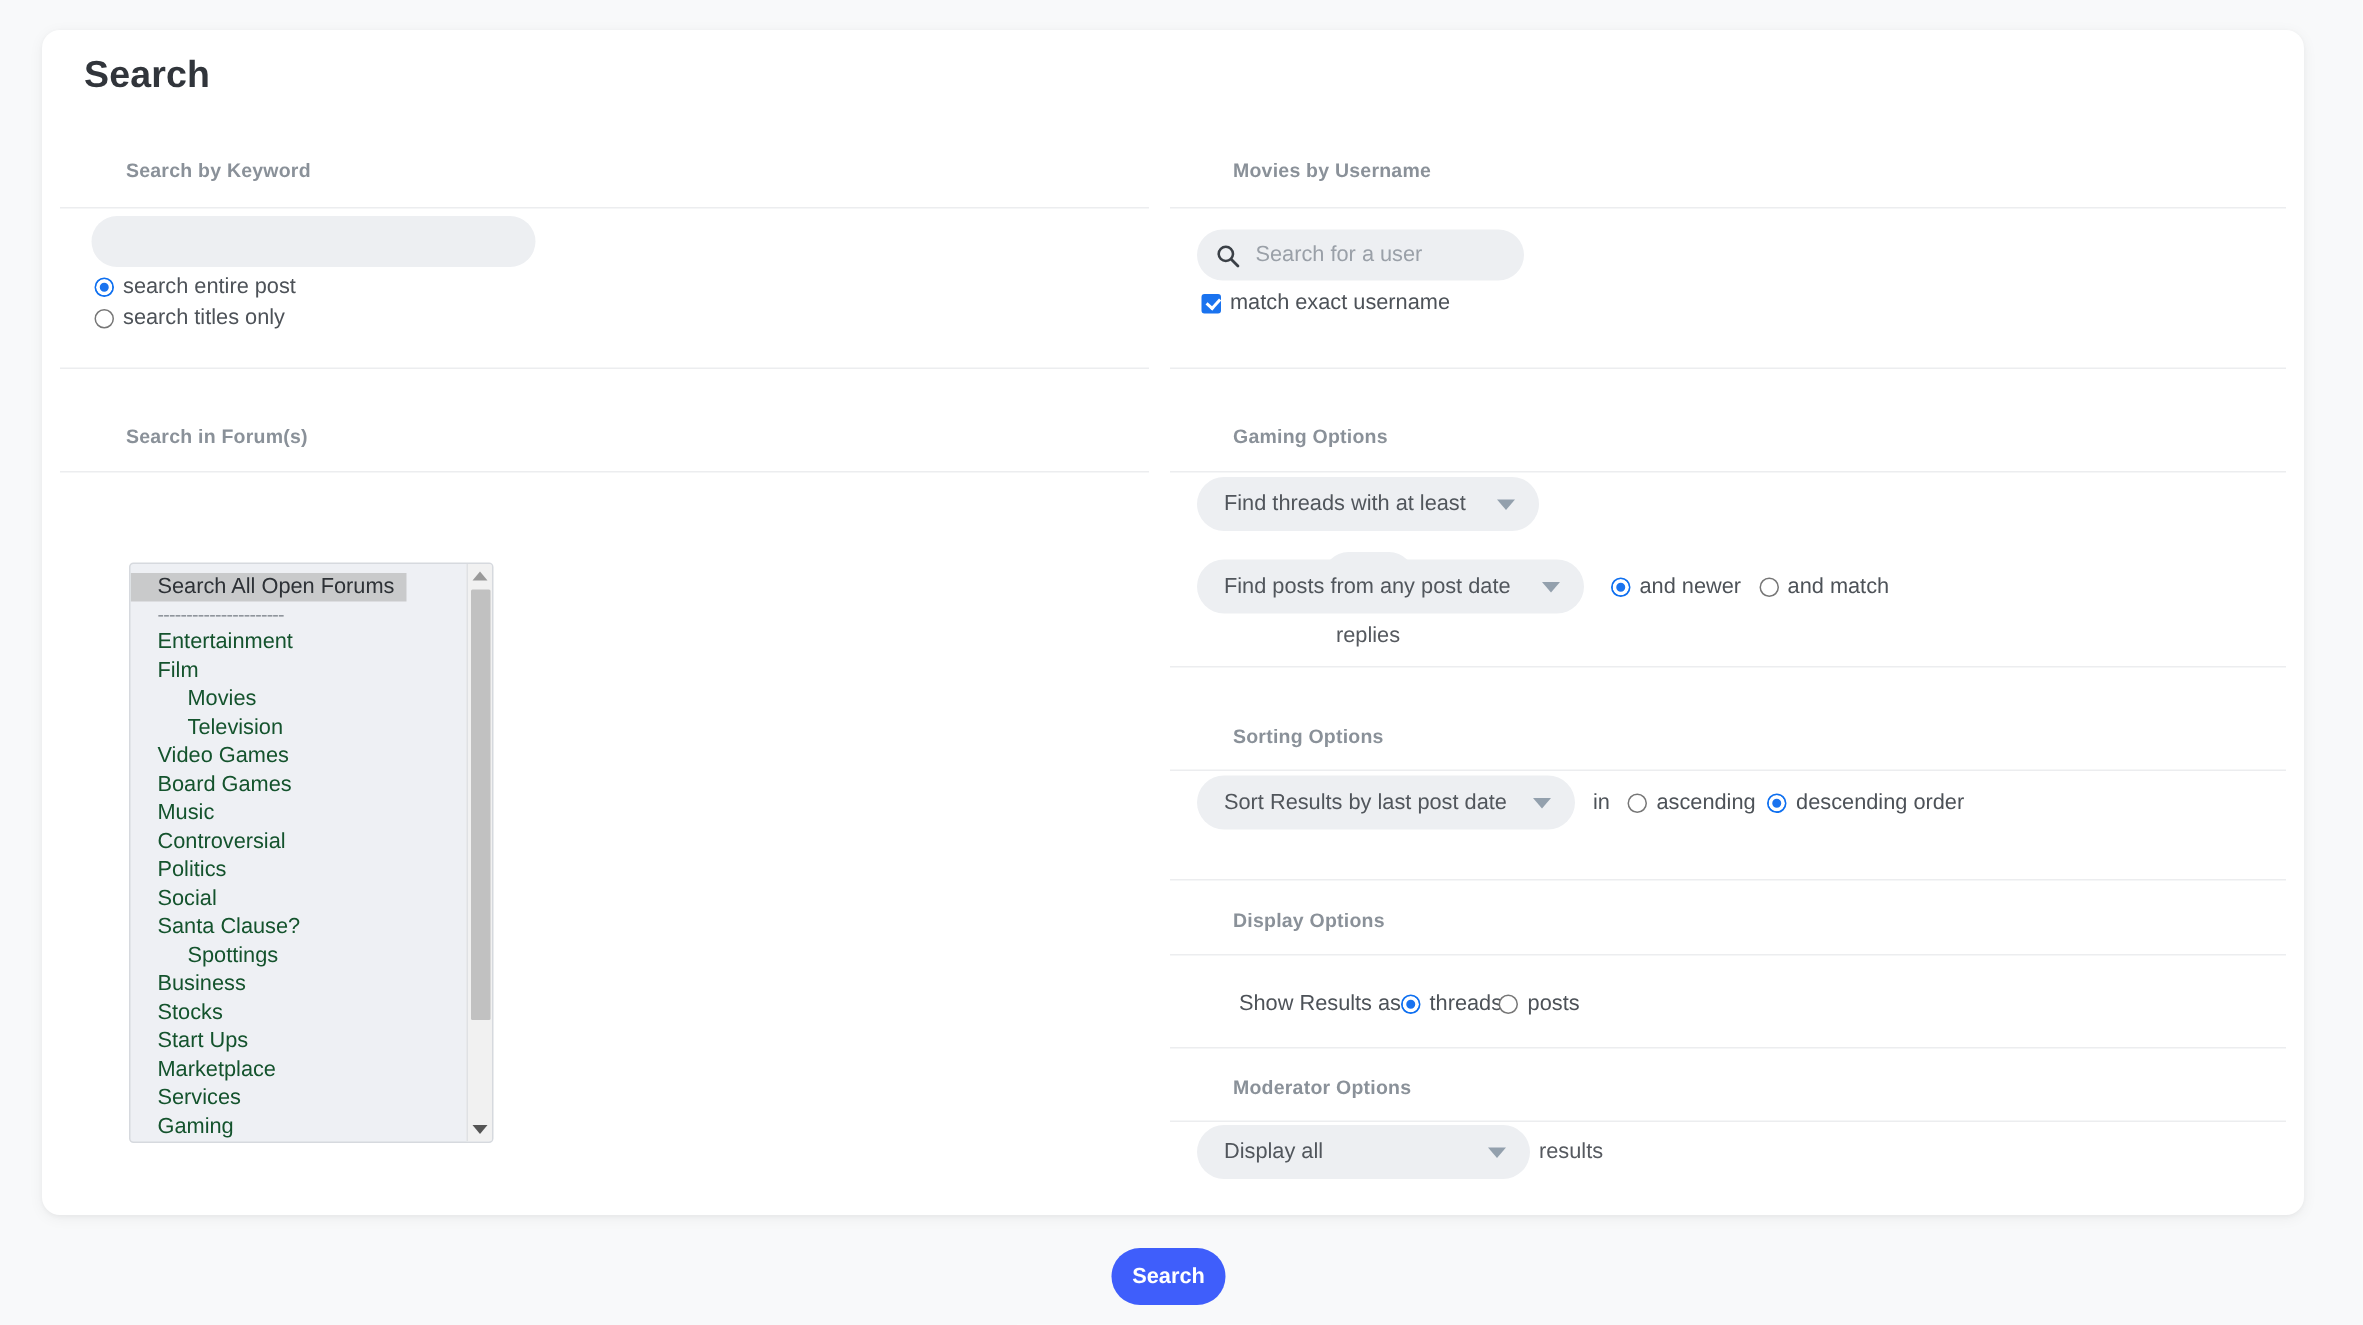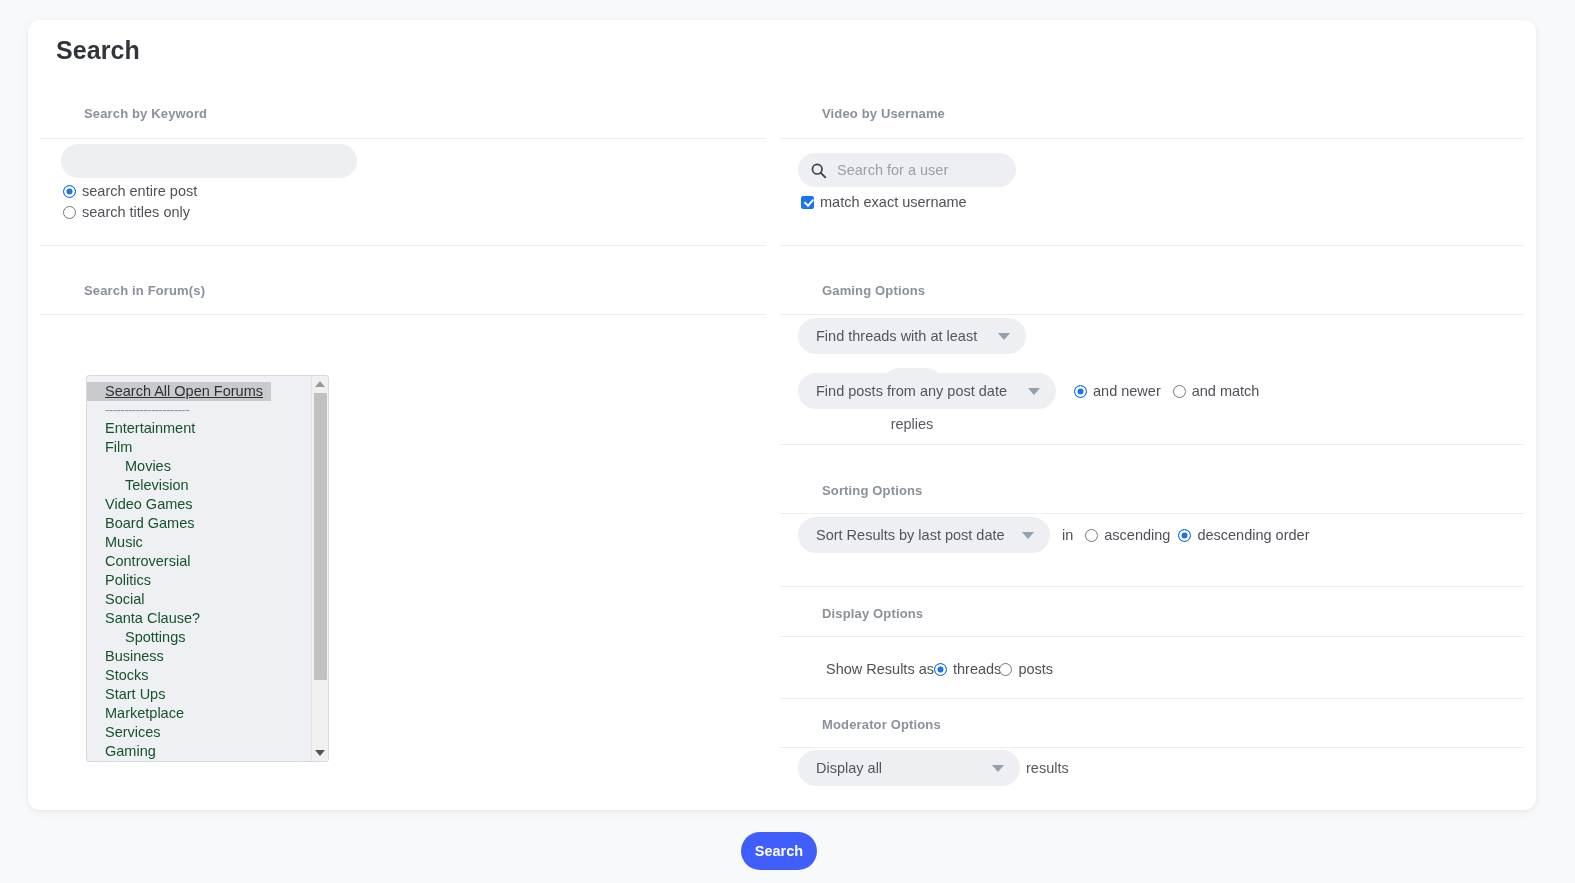--- a/index.html
+++ b/index.html
@@ -185,21 +185,20 @@
     color: #14532d;
     padding: 0 4px 0 18px;
     white-space: nowrap;
     cursor: pointer;
   }
   .forum-item.selected {
     background: #c9cacb;
     color: #2d3136;
     display: inline-block;
     padding-right: 8px;
-    text-decoration: underline;
   }
   .forum-item.sep {
     color: #8a8f96;
     letter-spacing: -0.5px;
     font-size: 13px;
     line-height: 18px;
   }
   .ind1 { padding-left: 18px; }
   .ind2 { padding-left: 38px; }
 
@@ -259,21 +258,21 @@
 </head>
 <body>
 
 <div class="page">
 
   <div class="card">
 
     <div class="page-title">Search</div>
 
     <div class="sec-head abs" style="left:56px; top:86px;">Search by Keyword</div>
-    <div class="sec-head abs" style="left:794px; top:86px;">Video by Username</div>
+    <div class="sec-head abs" style="left:794px; top:86px;">Movies by Username</div>
 
     <div class="divider abs" style="left:12px; top:118px; width:726px;"></div>
     <div class="divider abs" style="left:752px; top:118px; width:744px;"></div>
 
     <input class="pill-input abs" style="left: 33px; top: 124px; width: 296px;" placeholder="">
 
     <div class="abs" style="left:35px; top:163px;">
       <div class="opt-row" style="margin-bottom:5px;">
         <input type="radio" class="radio" name="kwscope" checked="" style="">
         <span class="lbl">search entire post</span>

